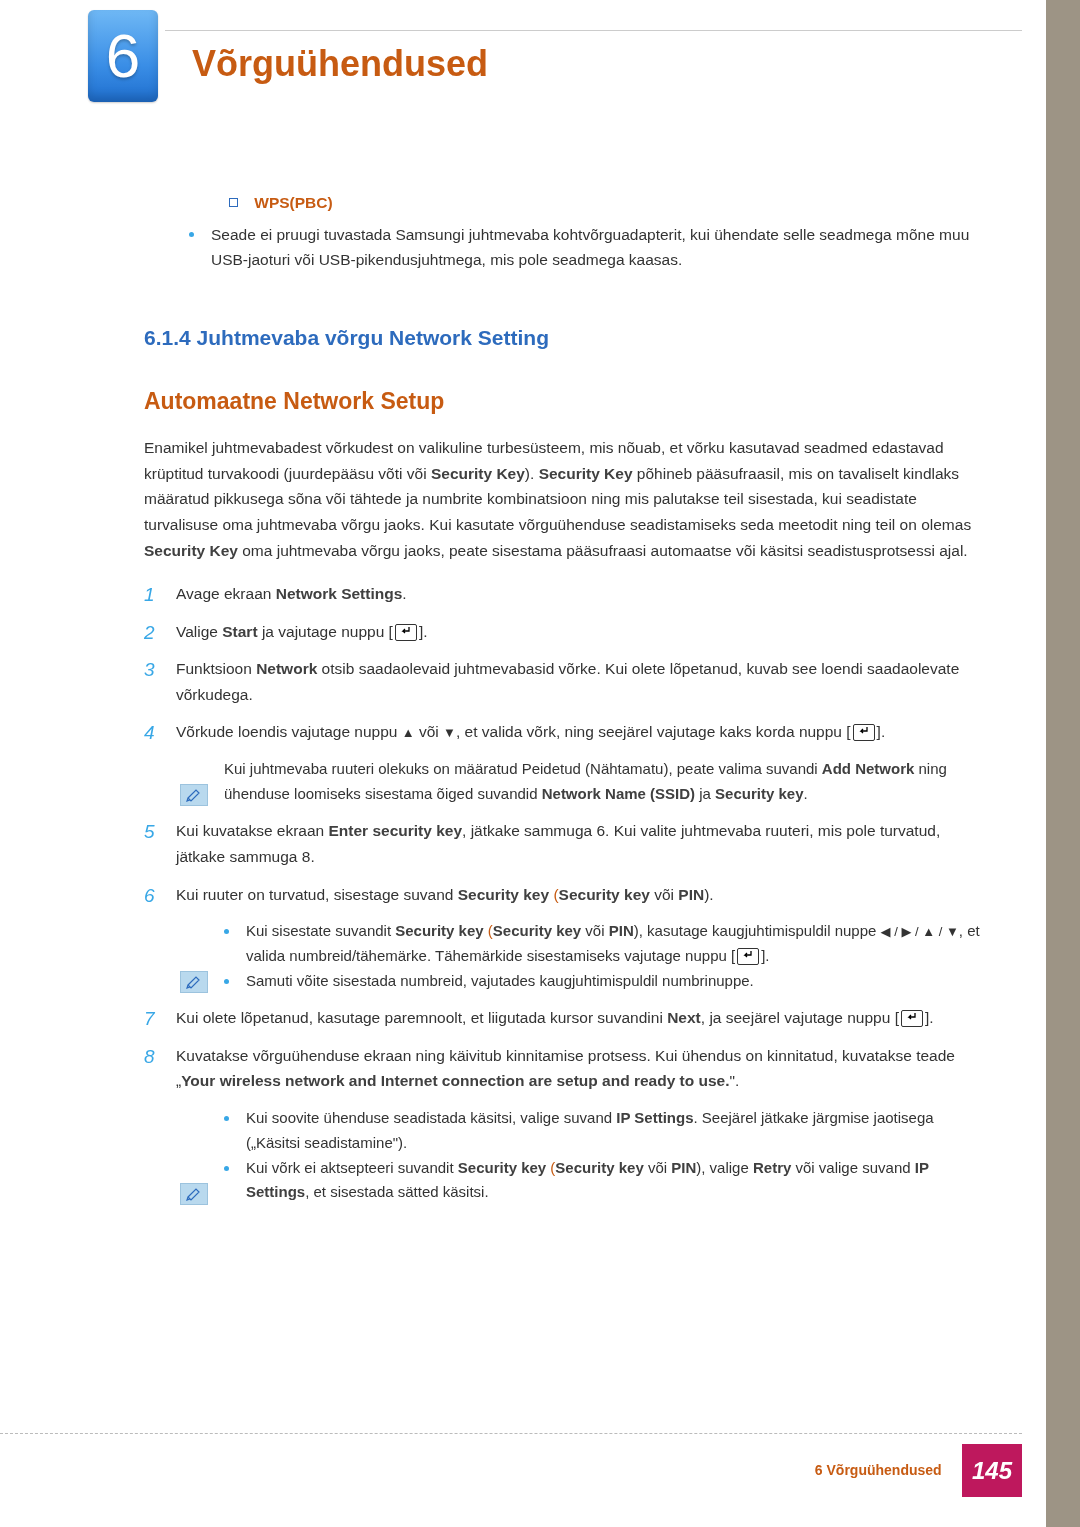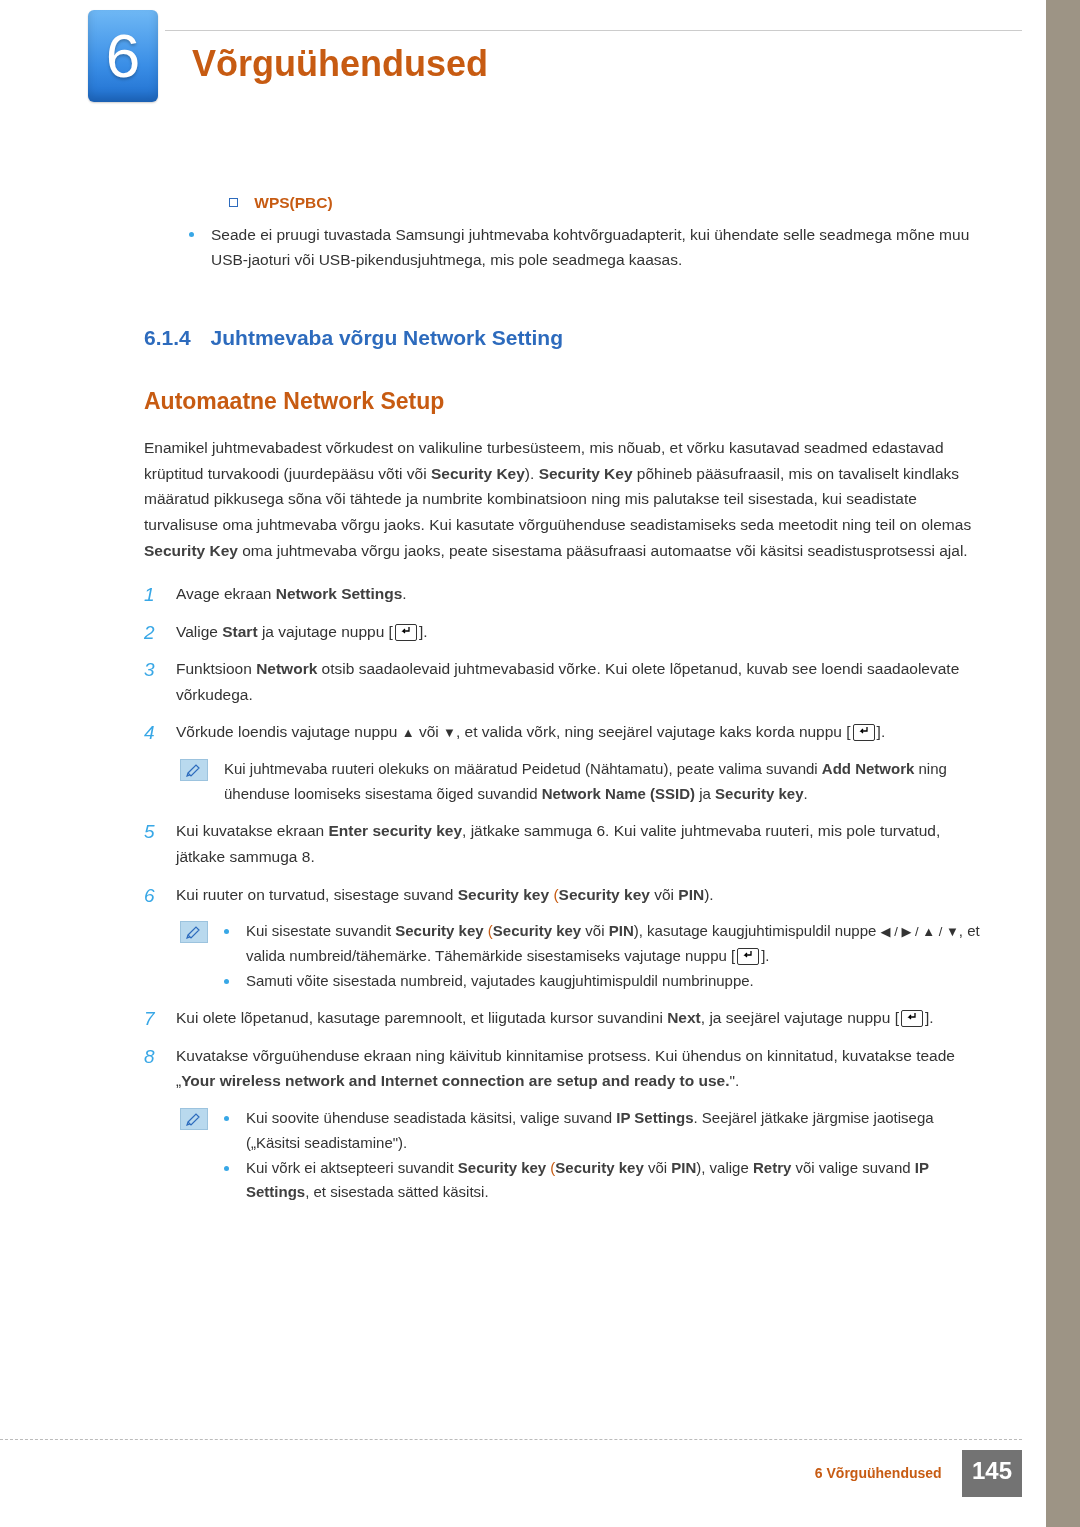--- a/index.html
+++ b/index.html
@@ -89,21 +89,21 @@
     border-radius: 50%;
     background: #38a7e6;
   }
   .section-num {
     color: #2d6bbd;
     font-size: 21px;
     font-weight: bold;
     margin-top: 48px;
     margin-bottom: 28px;
   }
-  .section-num .sec-title { margin-left: 14px; }
+  .section-num .sec-title { margin-left: 0; }
   .subhead {
     color: #c75b12;
     font-weight: bold;
     font-size: 23px;
     margin-bottom: 14px;
   }
   .para { margin-bottom: 18px; }
   .orange { color: #404040; font-weight: bold; }
   .orange-thin { color: #c75b12; }
   .sub2 {
@@ -137,21 +137,21 @@
     line-height: 15px;
     vertical-align: 1px;
     margin: 0 2px;
   }
   .enter-icon svg { width: 12px; height: 10px; }
   .note-box {
     display: flex;
     margin: 12px 0 12px 0;
     padding-left: 4px;
   }
-  .note-box.inner { margin-left: 0; padding-left: 4px; }
+  .note-box.inner { margin-left: 0; padding-left: 4px; align-items: flex-end; }
   .note-icon {
     flex: 0 0 28px;
     height: 22px;
     background: #b9d9ee;
     border: 1px solid #9cc3de;
     margin-right: 16px;
     display: flex;
     align-items: center;
     justify-content: center;
     margin-top: 2px;
@@ -170,25 +170,26 @@
     padding-top: 10px;
   }
   .footer-label {
     color: #c75b12;
     font-weight: bold;
     font-size: 14px;
     margin-right: 16px;
   }
   .page-num-box {
     display: inline-block;
-    background: #737373;
+    background: #be185d;
     color: #fff;
     font-weight: bold;
     font-size: 24px;
-    padding: 1px 10px 6px;
+    font-style: italic;
+    padding: 7px 10px 6px;
     vertical-align: middle;
   }
 </style>
 </head>
 <body>
 
 <div class="side-stripe"></div>
 <div class="top-rule"></div>
 
 <div class="chapter-badge">

